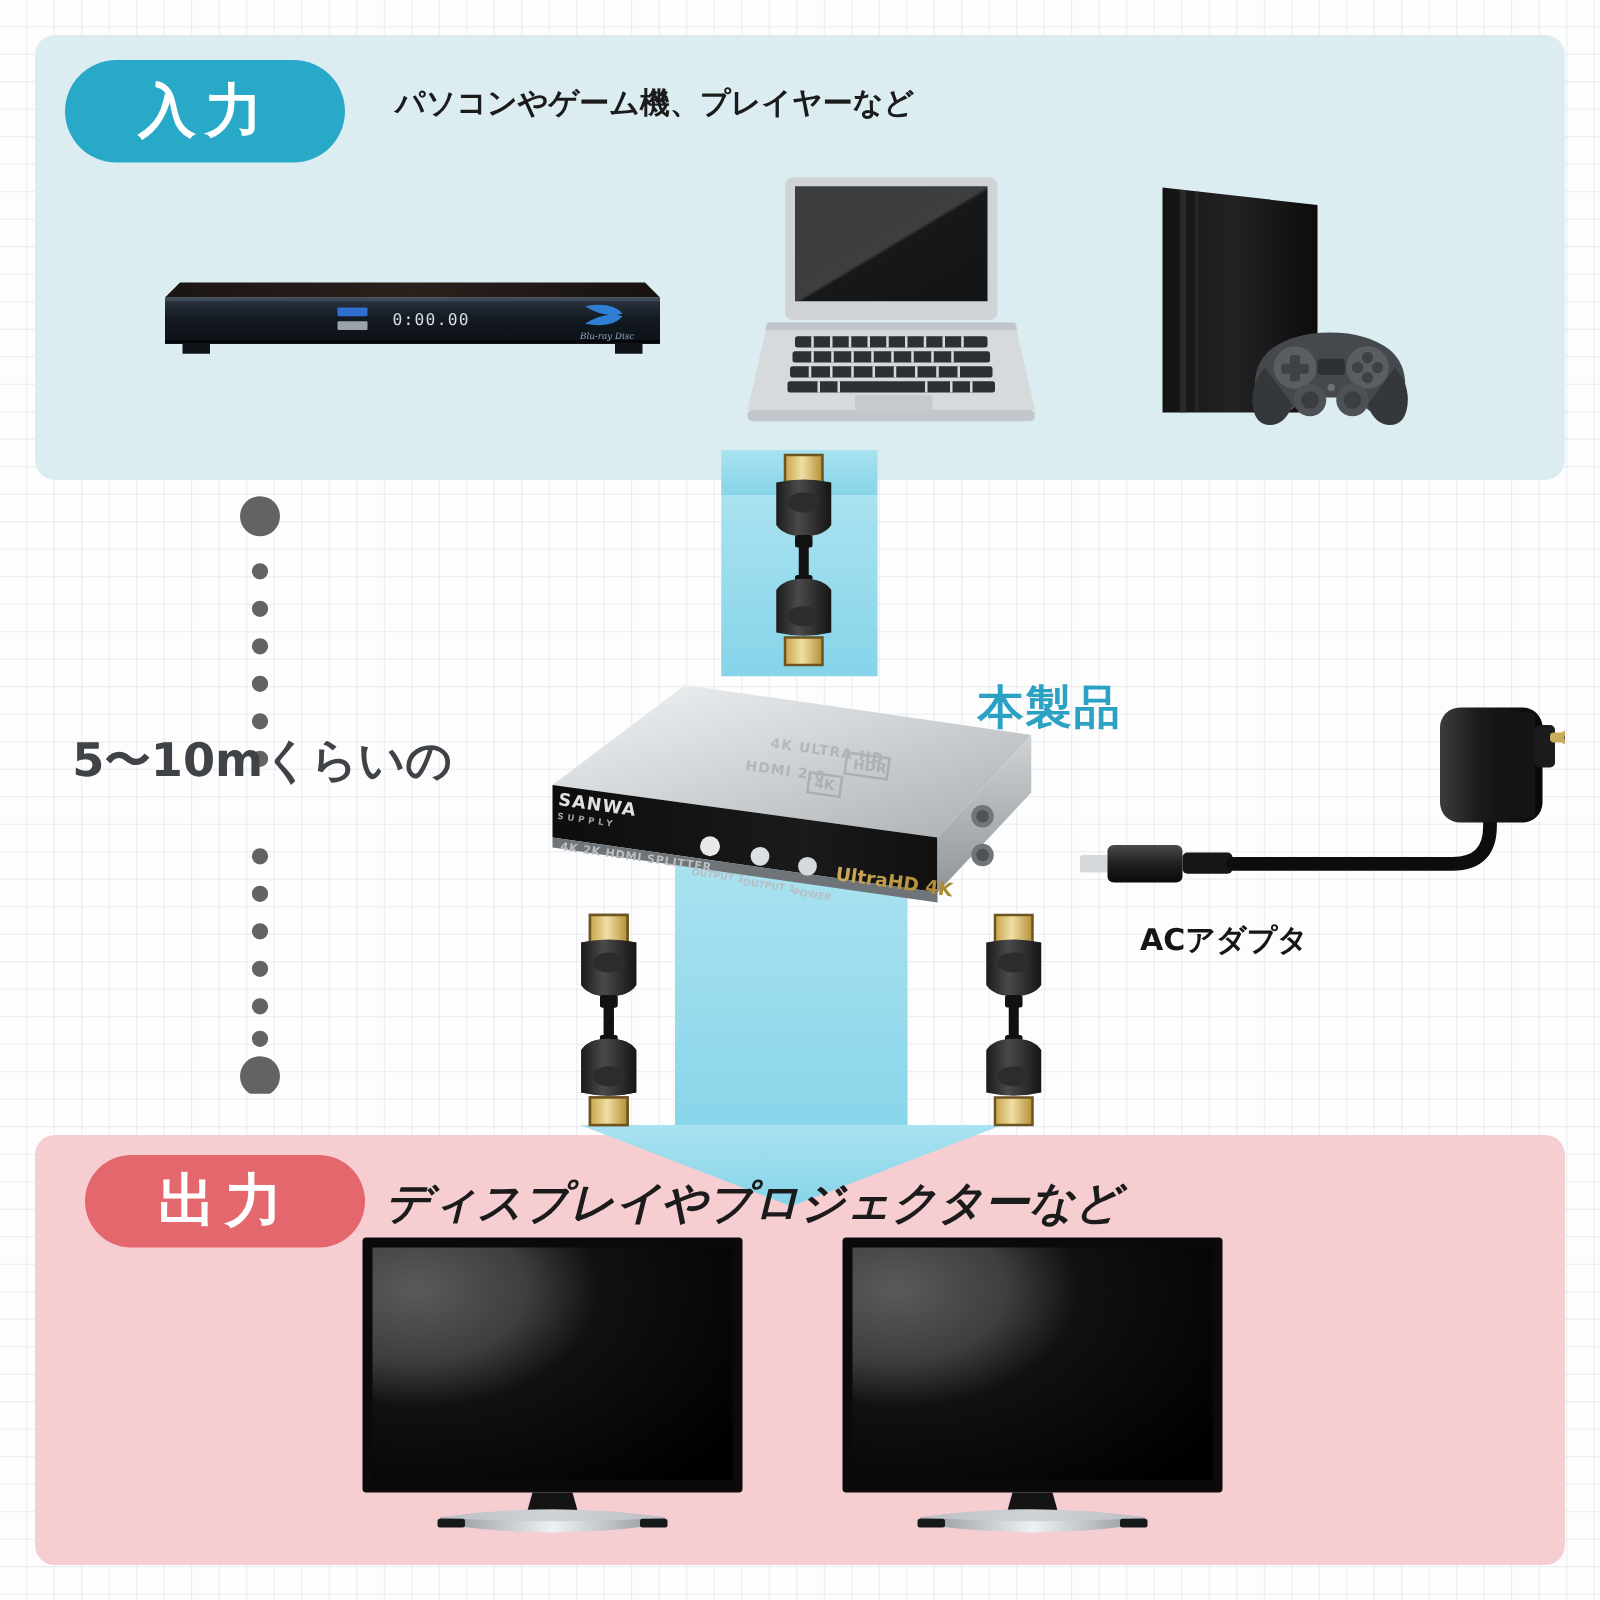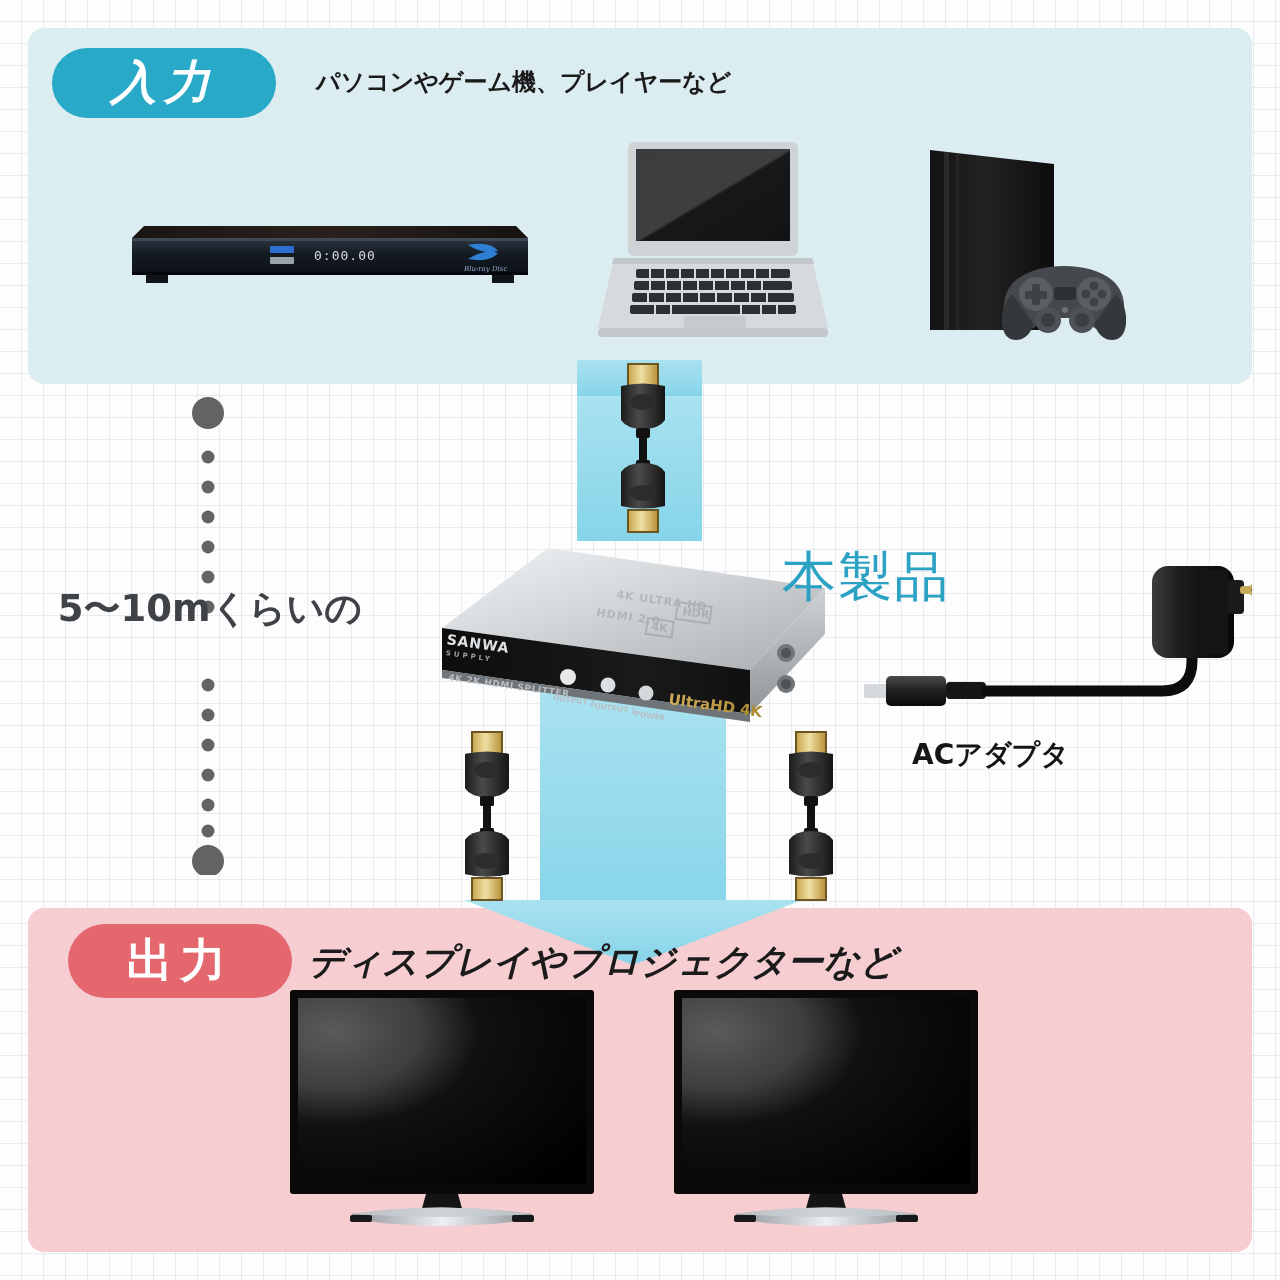--- a/index.html
+++ b/index.html
@@ -26,33 +26,33 @@
   #output-panel{left:28px;top:908px;width:1224px;height:344px;background:#f6cdd1;}
 
   
   #flow-arrow{position:absolute;left:0;top:360px;width:1280px;height:610px;pointer-events:none;}
 
   
   .pill{
     position:absolute;display:flex;align-items:center;justify-content:center;
     border-radius:999px;color:#fff;font-weight:700;letter-spacing:.16em;
   }
-  #pill-input{left:52px;top:48px;width:224px;height:70px;background:#29a9c8;font-size:46px;font-style:italic;}
+  #pill-input{left:52px;top:48px;width:224px;height:82px;background:#29a9c8;font-size:46px;}
   #pill-output{left:68px;top:924px;width:224px;height:74px;background:#e4676e;font-size:46px;}
 
   .caption{position:absolute;color:#1b1b1b;font-weight:700;white-space:nowrap;}
   #caption-input{left:316px;top:66px;font-size:24px;}
   #caption-output{left:308px;top:938px;font-size:36px;font-style:italic;}
 
   #label-product{
-    position:absolute;left:782px;top:541px;font-size:54px;font-weight:400;
+    position:absolute;left:782px;top:541px;font-size:37px;font-weight:700;
     color:#2ba2c4;letter-spacing:.04em;white-space:nowrap;text-align:center;
   }
   #label-ac{
-    position:absolute;left:912px;top:736px;font-size:28px;font-weight:700;
+    position:absolute;left:912px;top:736px;font-size:24px;font-weight:700;
     color:#151515;white-space:nowrap;
   }
 
   
   #length-note{
     position:absolute;left:40px;top:585px;width:340px;
     text-align:center;font-size:37px;font-weight:700;color:#3f4246;line-height:1.28;
   }
   #length-note .ln2{display:block;}
   #dotline{position:absolute;left:182px;top:395px;width:52px;height:480px;}

